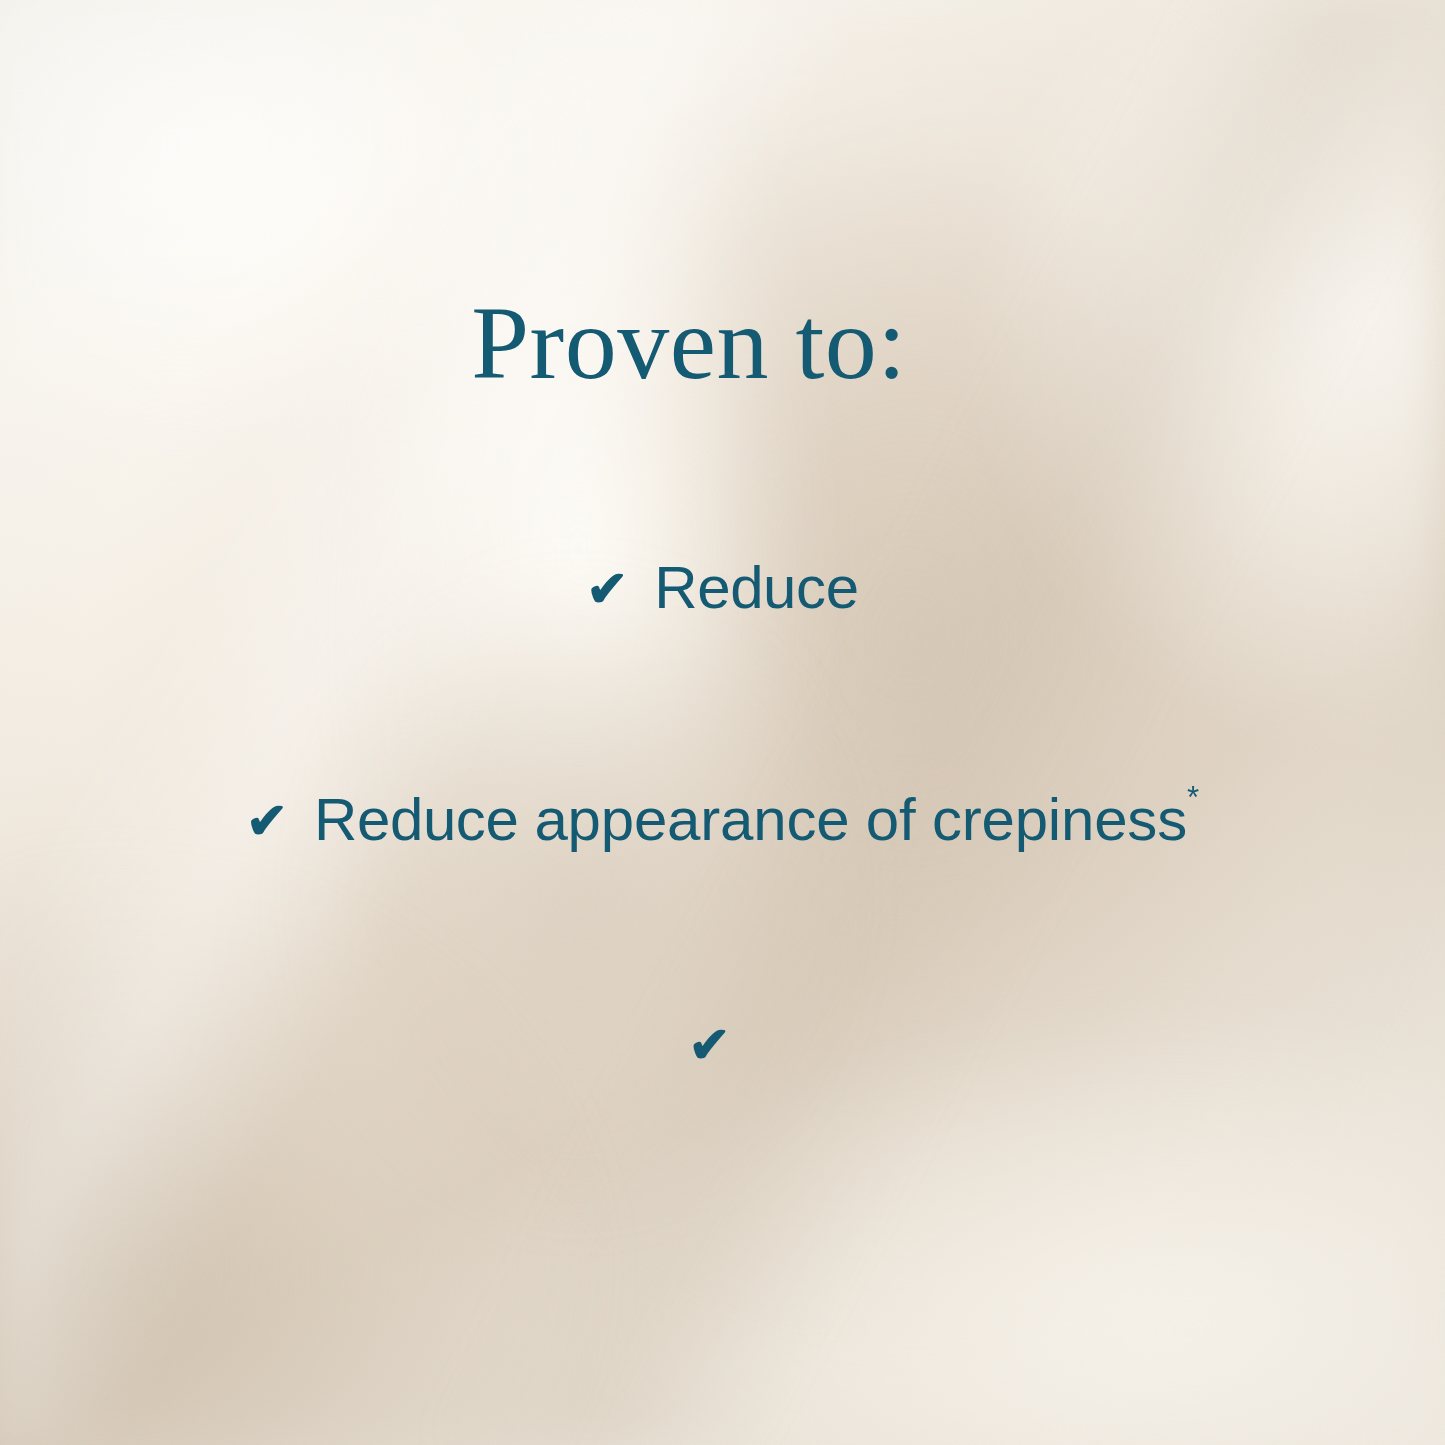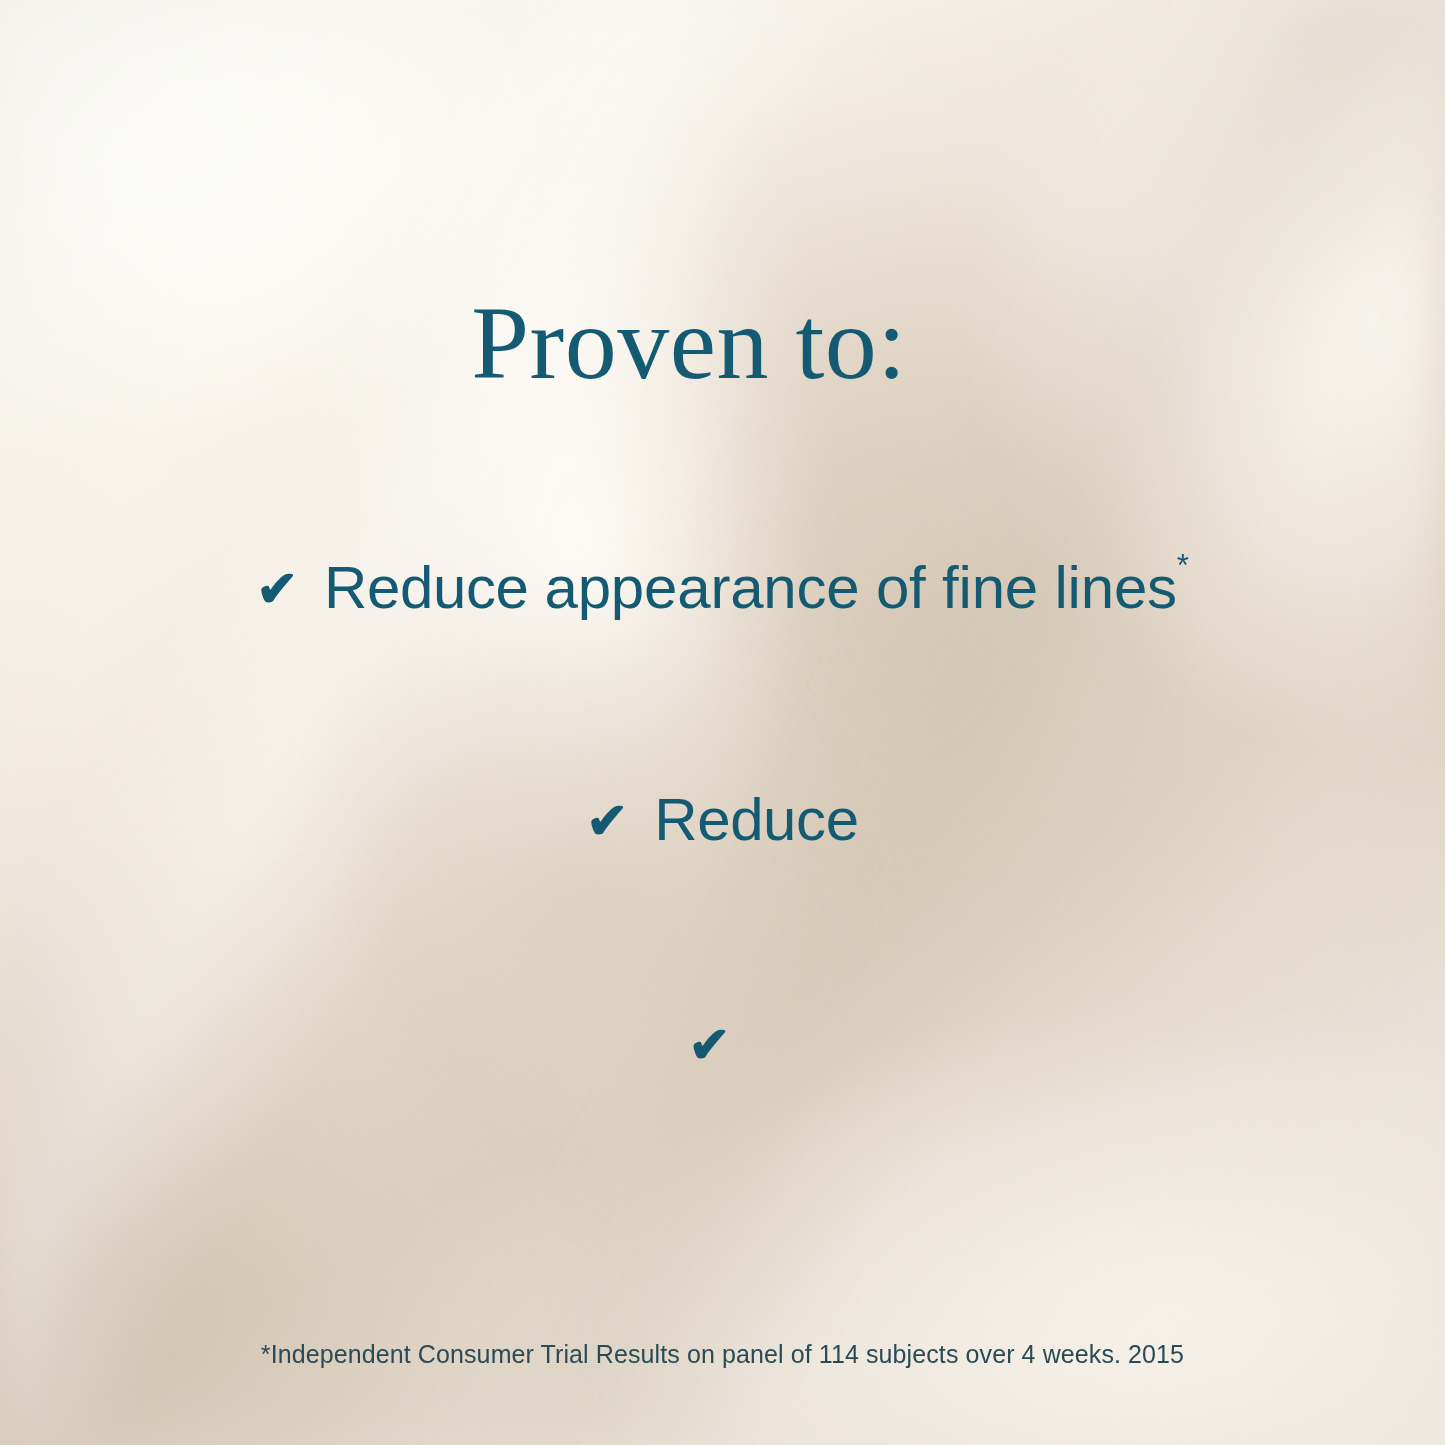--- a/index.html
+++ b/index.html
@@ -231,30 +231,29 @@
 
   <div class="content">
 
     <div class="heading">Proven to:</div>
 
     <div class="bullets">
 
       <div class="bullet bullet-1">
         <span class="check-icon">✔</span>
         <span class="bullet-strong">Reduce</span>
-        <span class="bullet-rest"><span>appearance of fine lines</span><span class="asterisk">*</span></span>
       </div>
 
       <div class="bullet bullet-2">
         <span class="check-icon">✔</span>
         <span class="bullet-strong">Reduce</span>
+        <span class="bullet-rest"><span>appearance of crepiness</span><span class="asterisk">*</span></span>
       </div>
 
       <div class="bullet bullet-3">
         <span class="check-icon">✔</span>
       </div>
 
     </div>
 
-    <div class="footnote">*Independent Consumer Trial Results on panel of 114 subjects over 4 weeks. 2015</div>
 
   </div>
 </div>
 
 </body></html>

